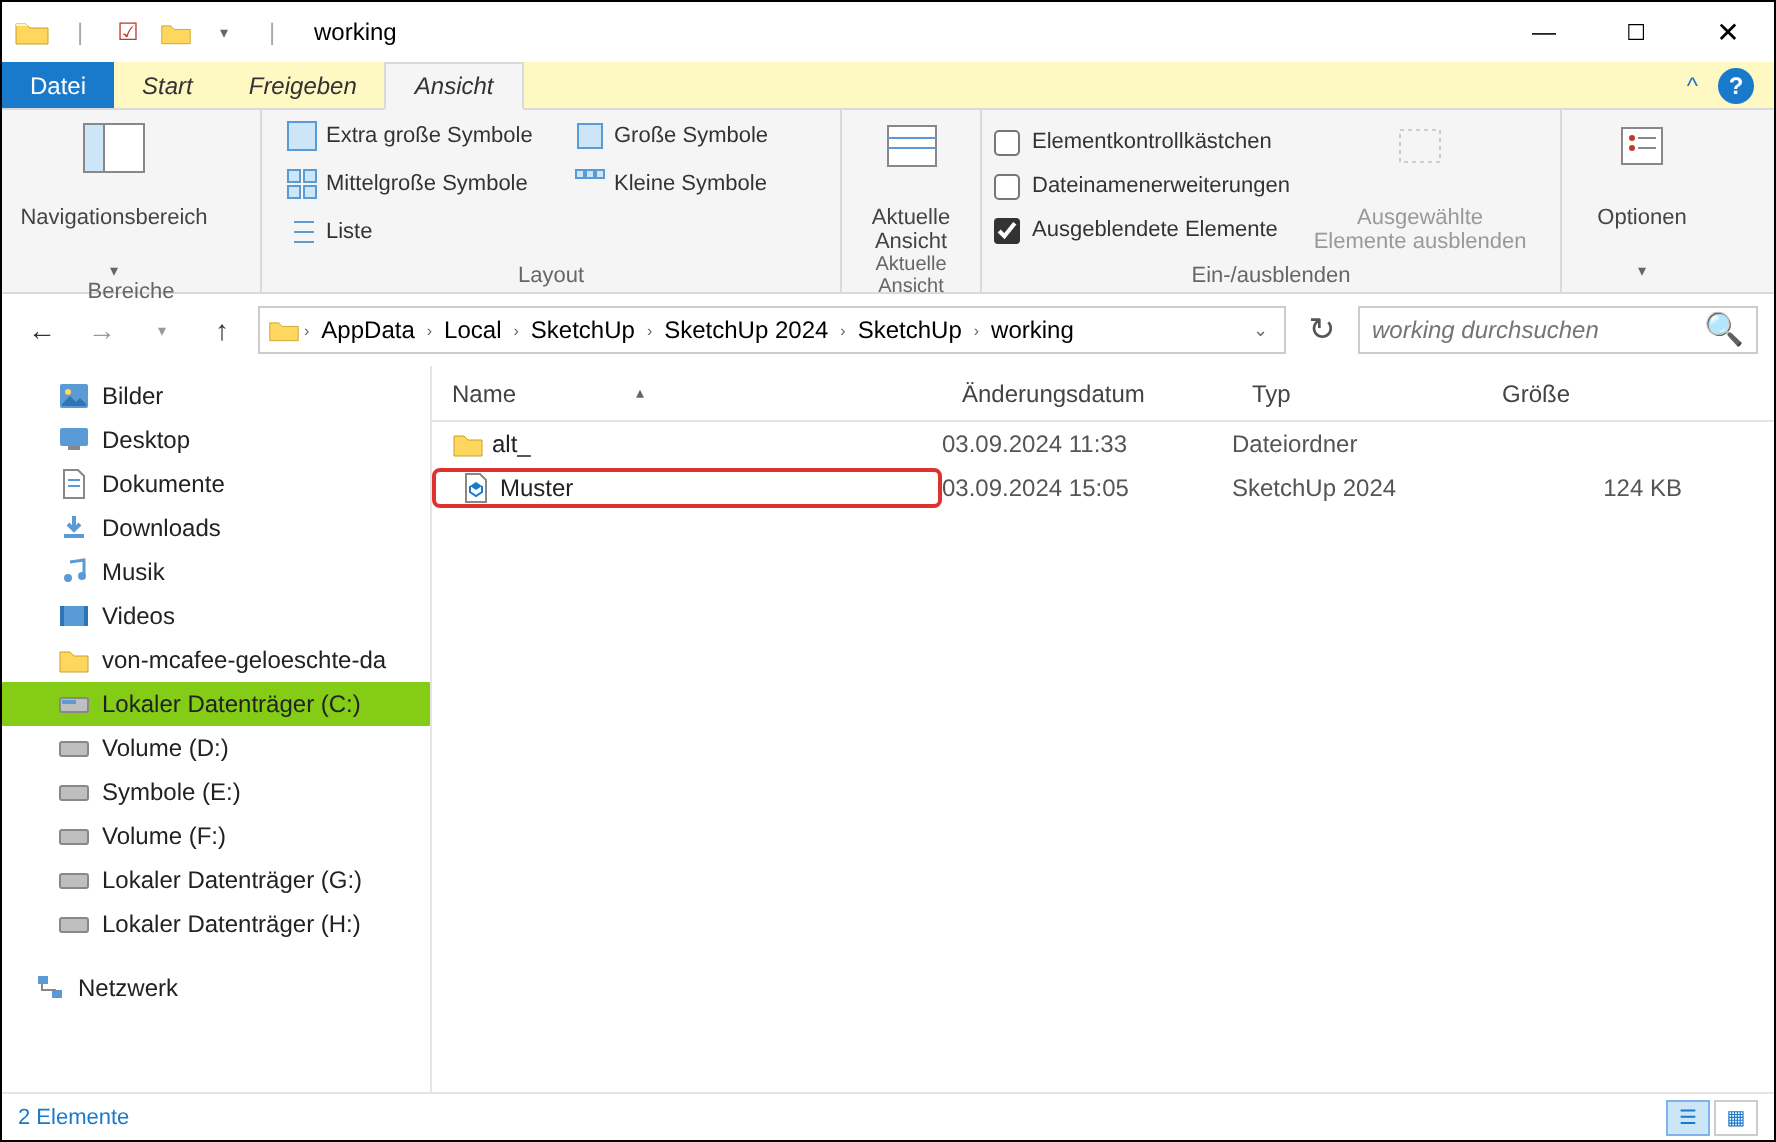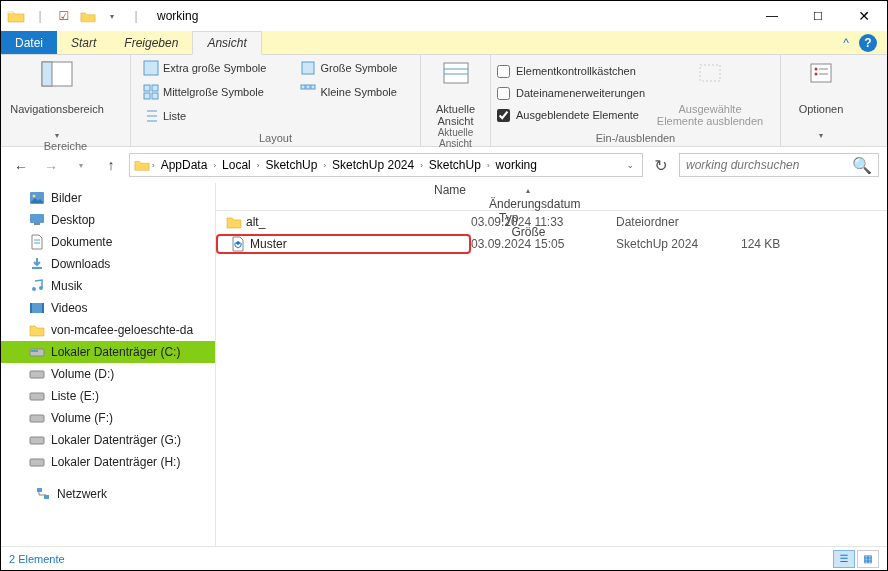--- a/index.html
+++ b/index.html
@@ -23,21 +23,21 @@
 
   
   .ribbon { height:92px; background:#f5f5f5; border-bottom:1px solid #dadada; display:flex; }
   .group { border-right:1px solid #dadada; padding:2px 6px 0 6px; display:flex; flex-direction:column; }
   .group-body { flex:1; display:flex; align-items:flex-start; }
   .group-label { text-align:center; font-size:11px; color:#666; padding-bottom:2px; }
   .bigbtn { display:flex; flex-direction:column; align-items:center; justify-content:center; width:100px; font-size:11px; color:#444; padding-top:4px; gap:16px; }
   .bigbtn.mid { width:70px; }
   .bigbtn svg { width:32px; height:26px; }
   .layout-cols { display:flex; flex-direction:column; gap:2px; }
-  .layout-row { display:flex; gap:18px; }
+  .layout-row { display:flex; gap:4px; }
   .opt { display:flex; align-items:center; gap:4px; font-size:11px; color:#333; padding:2px 6px; height:22px; }
   .opt .mini { width:16px; height:16px; }
   .opt.lg { width:140px; }
   .opt.sm { width:120px; }
   .opt.sel { background:#cde6f7; border:1px solid #7eb4ea; padding:1px 5px; }
   .chk { display:flex; align-items:center; gap:6px; font-size:11px; color:#333; height:20px; }
   .chk input { width:13px; height:13px; accent-color:#333; }
 
   
   .addr { height:36px; display:flex; align-items:center; padding:0 8px; gap:6px; }
@@ -51,34 +51,34 @@
   .refresh { width:24px; height:24px; color:#555; display:flex; align-items:center; justify-content:center; }
 
   
   .main { display:flex; height:calc(100% - 30px - 24px - 92px - 36px - 24px); }
   .tree { width:215px; border-right:1px solid #e5e5e5; overflow:hidden; padding-top:4px; }
   .tree-item { display:flex; align-items:center; gap:6px; font-size:12px; color:#222; height:22px; padding-left:28px; }
   .tree-item.sel { background:#84cc16; }
   .tree-icon { width:16px; height:16px; flex-shrink:0; }
   .tree-spacer { height:10px; }
   .files { flex:1; display:flex; flex-direction:column; }
-  .cols { height:28px; border-bottom:1px solid #e5e5e5; display:flex; align-items:center; font-size:12px; color:#444;flex-direction:column; }
+  .cols { height:28px; border-bottom:1px solid #e5e5e5; display:flex; align-items:center; font-size:12px; color:#444; }
   .col { padding-left:10px; display:flex; align-items:center; gap:20px; }
   .c-name { width:255px; }
   .c-mod  { width:145px; }
   .c-type { width:125px; }
   .c-size { width:100px; }
   .sort-arrow { font-size:8px; color:#666; margin-left:40px; }
   .row { height:22px; display:flex; align-items:center; font-size:12px; color:#222; }
   .row.highlight .name-cell { border:2px solid #e03131; border-radius:4px; padding:0 6px 0 2px; }
   .name-cell { display:flex; align-items:center; }
   .cell-name { width:255px; }
   .cell-mod  { width:145px; color:#555; }
   .cell-type { width:125px; color:#555; }
-  .cell-size { width:100px; color:#555; text-align:left; }
+  .cell-size { width:100px; color:#555; text-align:right; }
 
   
   .status { position:absolute; bottom:0; left:0; right:0; height:24px; border-top:1px solid #e5e5e5; display:flex; align-items:center; font-size:11px; color:#1979ca; padding:0 8px; }
   .status-right { margin-left:auto; display:flex; gap:2px; }
   .viewbtn { width:22px; height:18px; border:1px solid #ccc; display:flex; align-items:center; justify-content:center; font-size:10px; }
   .viewbtn.active { background:#cde6f7; border-color:#7eb4ea; }
 
   
   .folder-svg { fill:#ffd75e; stroke:#c9a227; stroke-width:.5; }
 </style>
@@ -342,42 +342,42 @@
       <div class="tree-item">
         <svg class="tree-icon" viewBox="0 0 16 16">
           <rect x="1" y="5" width="14" height="7" rx="1" fill="#bfbfbf" stroke="#888"></rect>
         </svg>
         <span>Volume (D:)</span>
       </div>
       <div class="tree-item">
         <svg class="tree-icon" viewBox="0 0 16 16">
           <rect x="1" y="5" width="14" height="7" rx="1" fill="#bfbfbf" stroke="#888"></rect>
         </svg>
-        <span>Liste (E:)</span>
+        <span>Symbole (E:)</span>
       </div>
       <div class="tree-item">
         <svg class="tree-icon" viewBox="0 0 16 16">
           <rect x="1" y="5" width="14" height="7" rx="1" fill="#bfbfbf" stroke="#888"></rect>
         </svg>
         <span>Volume (F:)</span>
       </div>
       <div class="tree-item">
         <svg class="tree-icon" viewBox="0 0 16 16">
           <rect x="1" y="5" width="14" height="7" rx="1" fill="#bfbfbf" stroke="#888"></rect>
         </svg>
         <span>Lokaler Datenträger (G:)</span>
       </div>
       <div class="tree-item">
         <svg class="tree-icon" viewBox="0 0 16 16">
           <rect x="1" y="5" width="14" height="7" rx="1" fill="#bfbfbf" stroke="#888"></rect>
         </svg>
         <span>Lokaler Datenträger (H:)</span>
       </div>
       <div class="tree-spacer"></div>
-      <div class="tree-item" style="padding-left: 34px;">
+      <div class="tree-item" style="padding-left: 16px;">
         <svg class="tree-icon" viewBox="0 0 16 16">
           <rect x="2" y="2" width="5" height="4" fill="#5b9bd5"></rect>
           <rect x="9" y="9" width="5" height="4" fill="#5b9bd5"></rect>
           <path d="M4 6v3h7" stroke="#888" fill="none"></path>
         </svg>
         <span>Netzwerk</span>
       </div>
     </div>
   <div class="files">
     <div class="cols">

